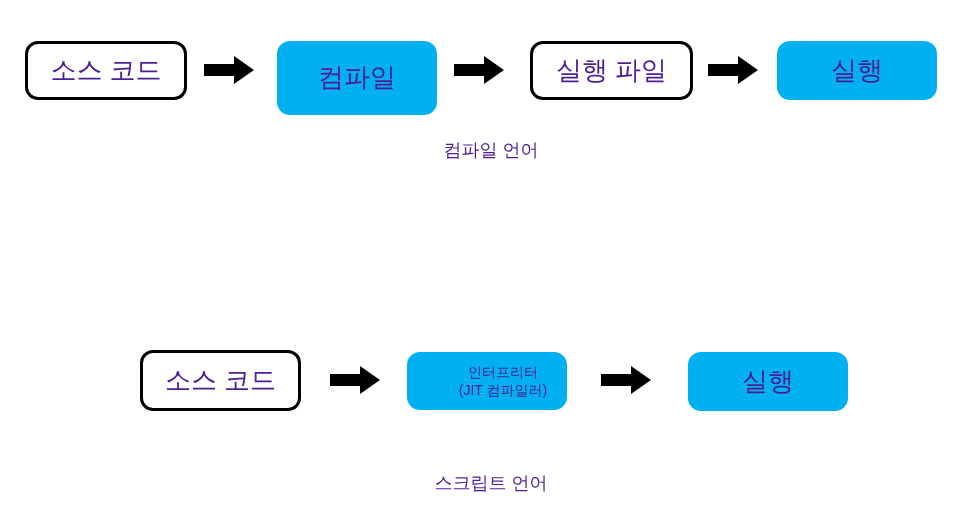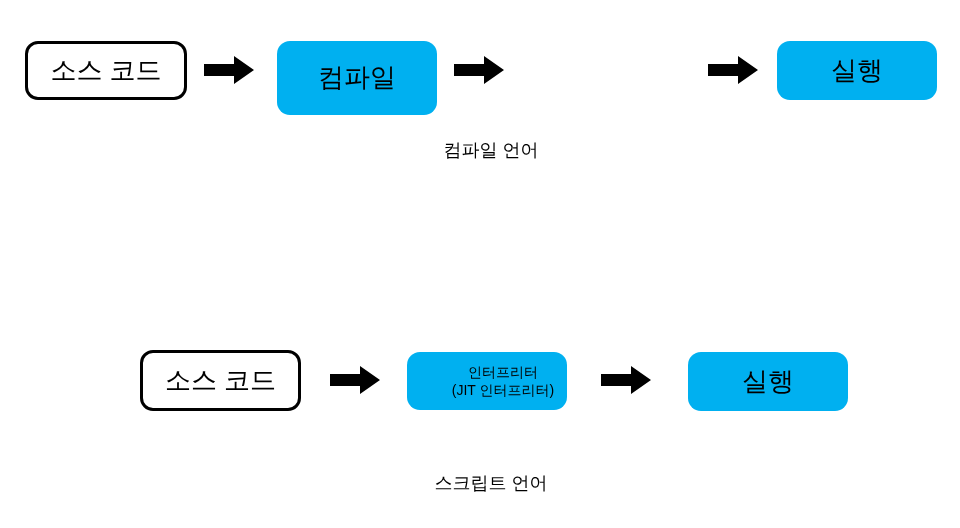--- a/index.html
+++ b/index.html
@@ -6,21 +6,21 @@
     margin: 0;
     padding: 0;
     background: #ffffff;
   }
   .canvas {
     position: relative;
     width: 960px;
     height: 528px;
     background: #ffffff;
     font-family: "Liberation Sans", sans-serif;
-    color: #000000;
+    color: #4c1d95;
     overflow: hidden;
   }
   .node {
     position: absolute;
     display: flex;
     flex-direction: column;
     align-items: center;
     justify-content: center;
     border-radius: 13px;
     font-size: 26px;
@@ -94,20 +94,23 @@
   <div class="node filled n-comp">
     <span>컴파일</span>
   </div>
 
   <div class="arrow a2">
     <svg viewBox="0 0 50 28" aria-hidden="true">
         <polygon fill="#000000" points="0,8 30,8 30,0 50,14 30,28 30,20 0,20"></polygon>
       </svg>
   </div>
 
+  <div class="node outline n-exe">
+    <span>실행 파일</span>
+  </div>
 
   <div class="arrow a3">
     <svg viewBox="0 0 50 28" aria-hidden="true">
         <polygon fill="#000000" points="0,8 30,8 30,0 50,14 30,28 30,20 0,20"></polygon>
       </svg>
   </div>
 
   <div class="node filled n-run1">
     <span>실행</span>
   </div>
@@ -119,21 +122,21 @@
   </div>
 
   <div class="arrow a4">
     <svg viewBox="0 0 50 28" aria-hidden="true">
         <polygon fill="#000000" points="0,8 30,8 30,0 50,14 30,28 30,20 0,20"></polygon>
       </svg>
   </div>
 
   <div class="node filled small n-interp">
     <span>인터프리터</span>
-    <span>(JIT 인터프리터)</span>
+    <span>(JIT 컴파일러)</span>
   </div>
 
   <div class="arrow a5">
     <svg viewBox="0 0 50 28" aria-hidden="true">
         <polygon fill="#000000" points="0,8 30,8 30,0 50,14 30,28 30,20 0,20"></polygon>
       </svg>
   </div>
 
   <div class="node filled n-run2">
     <span>실행</span>

